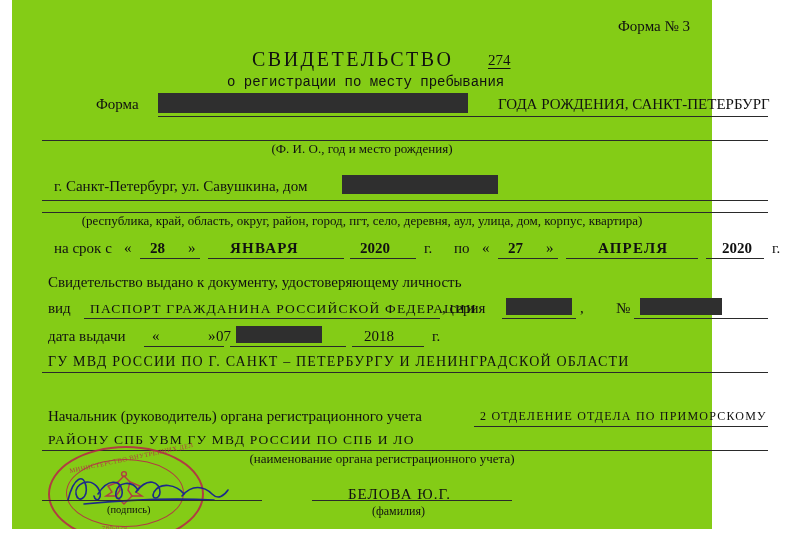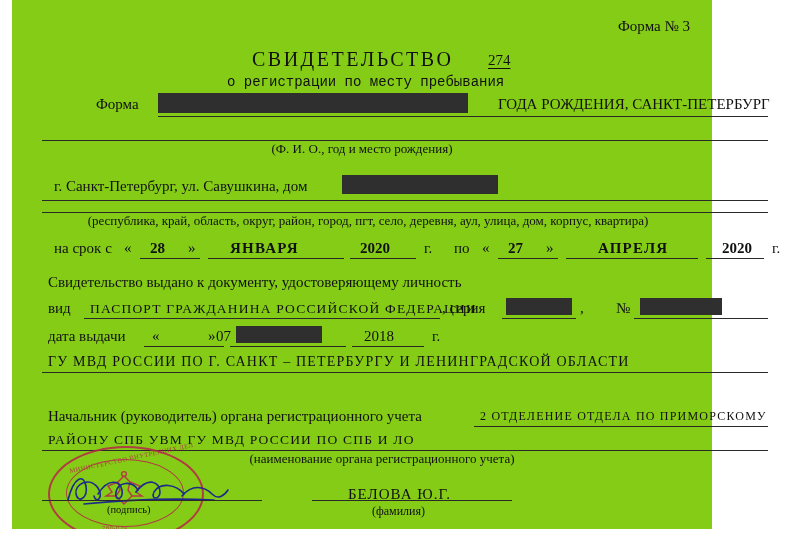--- a/index.html
+++ b/index.html
@@ -172,21 +172,21 @@
   <div class="val" style="left:458px; top:96px;margin-left:28px;">ГОДА РОЖДЕНИЯ, САНКТ-ПЕТЕРБУРГ</div>
 
   <div class="rule" style="left:30px; top:140px; width:726px;"></div>
   <div class="caption" style="top:141px;"><span>(Ф. И. О., год и место рождения)</span></div>
 
 
   <div class="val" style="left:42px; top:178px;">г. Санкт-Петербург, ул. Савушкина, дом</div>
   <div class="redact" style="left:330px; top:175px; width:156px; height:19px;"></div>
   <div class="rule" style="left:30px; top:200px; width:726px;"></div>
   <div class="rule" style="left:30px; top:212px; width:726px;"></div>
-  <div class="caption" style="top:213px;margin-left:6px;"><span>(республика, край, область, округ, район, город, пгт, село, деревня, аул, улица, дом, корпус, квартира)</span></div>
+  <div class="caption" style="top:213px;"><span>(республика, край, область, округ, район, город, пгт, село, деревня, аул, улица, дом, корпус, квартира)</span></div>
 
   <div class="lbl" style="left:42px; top:240px;">на срок с</div>
   <div class="lbl" style="left:112px; top:240px;">«</div>
   <div class="val val-b" style="left:138px; top:240px;">28</div>
   <div class="lbl" style="left:176px; top:240px;">»</div>
   <div class="rule" style="left:128px; top:258px; width:60px;"></div>
 
   <div class="val val-b sp" style="left:218px; top:240px;">ЯНВАРЯ</div>
   <div class="rule" style="left:196px; top:258px; width:136px;"></div>
 

